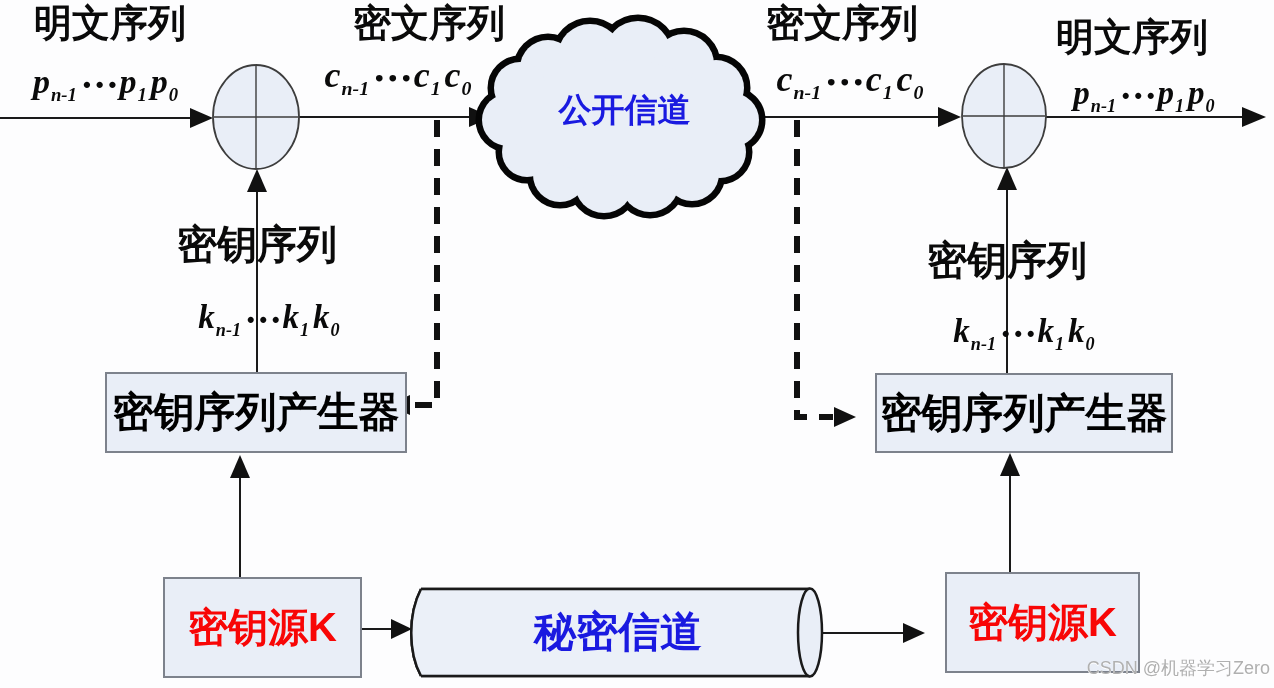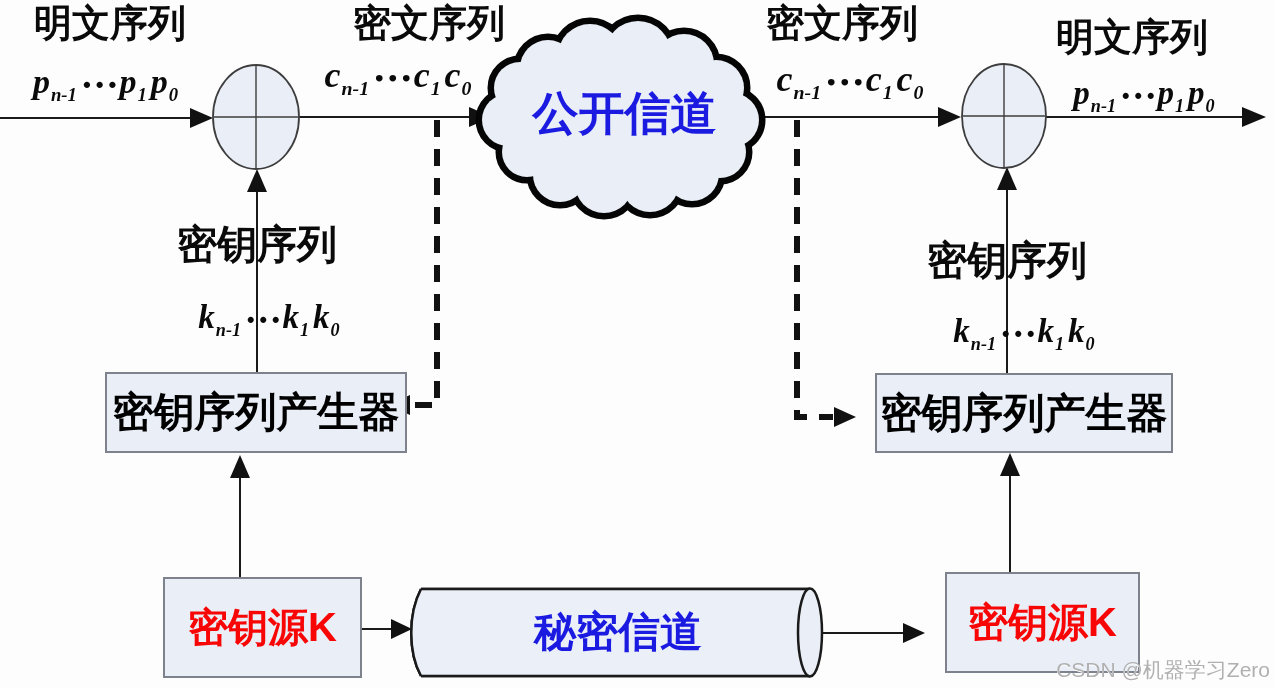--- a/index.html
+++ b/index.html
@@ -26,21 +26,21 @@
   .seq .dots{font-style:normal;position:relative;top:-0.16em;letter-spacing:1px;font-weight:bold;
     font-family:"DejaVu Serif",serif;}
   .node{
     position:absolute;z-index:2;display:flex;align-items:center;justify-content:center;
     background:var(--box-fill);border:2px solid var(--box-border);
     font-weight:bold;white-space:nowrap;margin-left:20px;
   }
   .blue{color:var(--blue);}
   .red{color:var(--red);text-align:right;}
   #watermark{
-    position:absolute;z-index:5;right:4px;top:656px;font-size:21px;font-weight:normal;
+    position:absolute;z-index:5;right:4px;top:656px;font-size:18px;font-weight:normal;
     color:var(--watermark);font-family:"Liberation Sans","DejaVu Sans",sans-serif;
     text-shadow:0 1px 0 #ffffff;
   }
 </style>
 </head>
 <body>
 
 <div id="stage">
 
   <svg id="diagram-svg" width="1274" height="688" viewBox="0 0 1274 688">
@@ -139,21 +139,21 @@
   <div class="lbl seq" style="left:10px;top:62px;width:195px;font-size:34px;">
     <span>p</span><sub>n-1</sub><span class="dots">...</span><span>p</span><sub>1</sub><span>p</span><sub>0</sub>
   </div>
 
   <div class="lbl cjk" style="left:344px;top:2px;width:170px;font-size:38px;">密文序列</div>
 
   <div class="lbl seq" style="left:294px;top:54px;width:212px;font-size:36px;">
     <span>c</span><sub>n-1</sub><span class="dots">...</span><span>c</span><sub>1</sub><span>c</span><sub>0</sub>
   </div>
 
-  <div class="lbl cjk blue" style="left:512px;top:91px;width:225px;font-size:46px;font-family:Liberation Mono, monospace;">公开信道</div>
+  <div class="lbl cjk blue" style="left:512px;top:91px;width:225px;font-size:33px;font-family:Liberation Sans, sans-serif;">公开信道</div>
 
   <div class="lbl cjk" style="left:756px;top:2px;width:172px;font-size:38px;">密文序列</div>
 
   <div class="lbl seq" style="left:744px;top:58px;width:216px;font-size:36px;">
     <span>c</span><sub>n-1</sub><span class="dots">...</span><span>c</span><sub>1</sub><span>c</span><sub>0</sub>
   </div>
 
   <div class="lbl cjk" style="left:1046px;top:16px;width:172px;font-size:38px;">明文序列</div>
 
   <div class="lbl seq" style="left:1054px;top:74px;width:184px;font-size:33px;">

